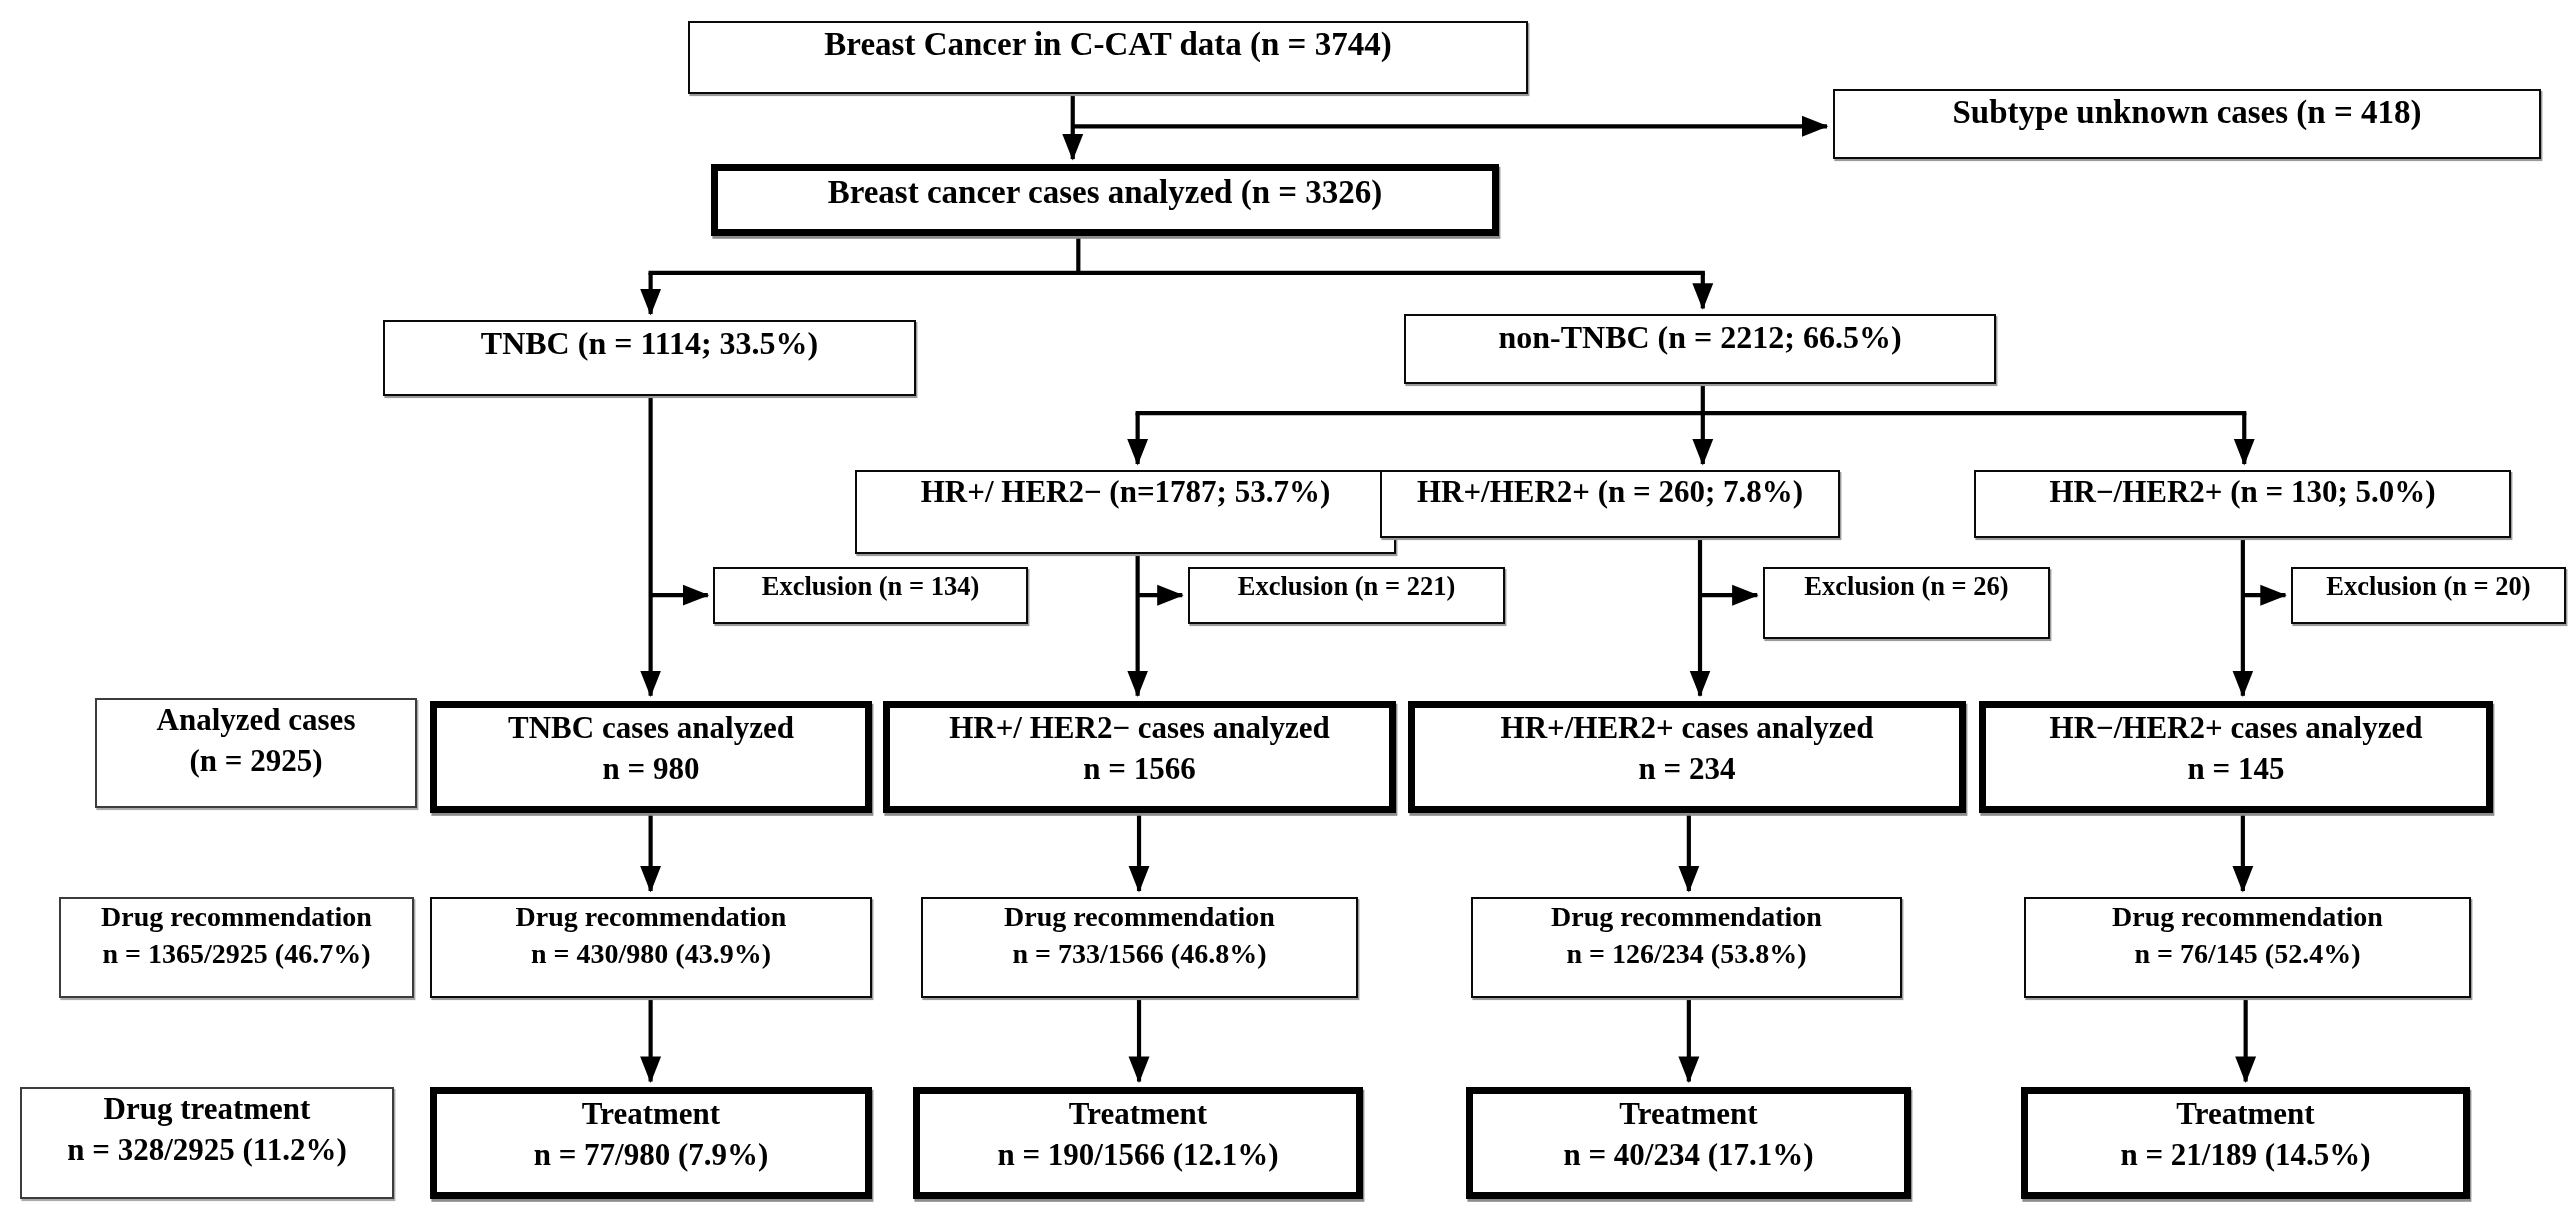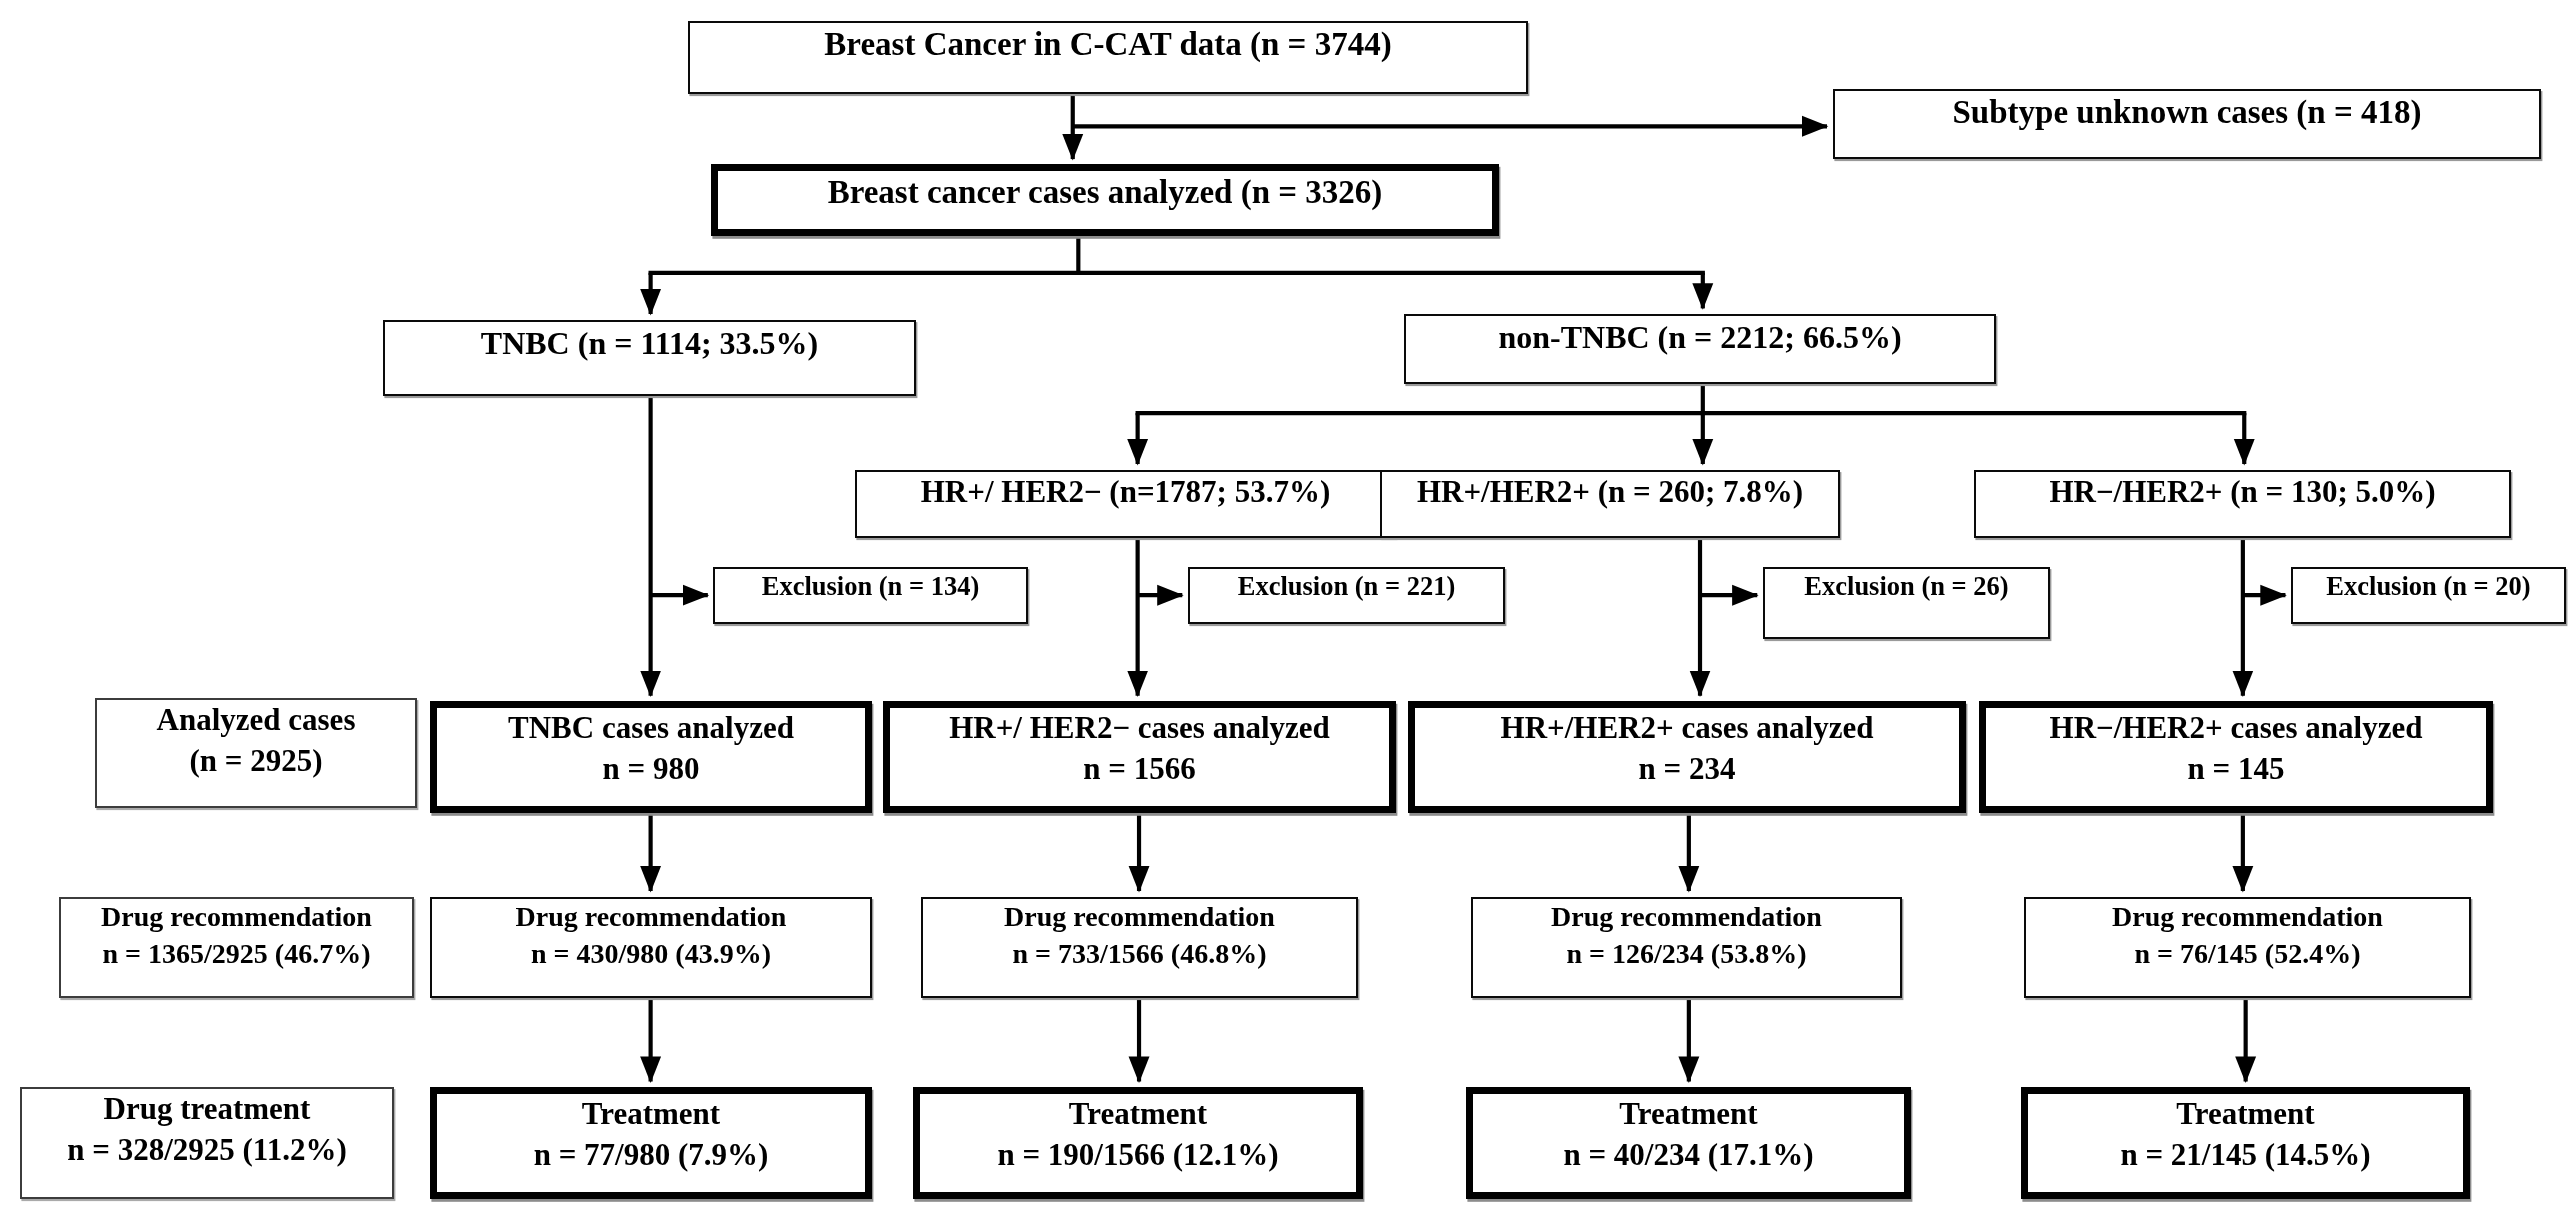--- a/index.html
+++ b/index.html
@@ -99,21 +99,21 @@
     <span>Breast cancer cases analyzed (n = 3326)</span>
   </div>
 
   <div class="box b-thin fz46" style="left:383px;top:320px;width:533px;height:76px">
     <span>TNBC (n = 1114; 33.5%)</span>
   </div>
   <div class="box b-thin fz46" style="left:1404px;top:314px;width:592px;height:70px">
     <span>non-TNBC (n = 2212; 66.5%)</span>
   </div>
 
-  <div class="box b-thin fz44" style="left:855px;top:470px;width:541px;height:68px">
+  <div class="box b-thin fz44" style="left:855px;top:470px;width:541px;height:84px">
     <span>HR+/ HER2− (n=1787; 53.7%)</span>
   </div>
   <div class="box b-thin fz44" style="left:1380px;top:470px;width:460px;height:68px">
     <span>HR+/HER2+ (n = 260; 7.8%)</span>
   </div>
   <div class="box b-thin fz44" style="left:1974px;top:470px;width:537px;height:68px">
     <span>HR−/HER2+ (n = 130; 5.0%)</span>
   </div>
 
   <div class="box b-thin fz38" style="left:713px;top:567px;width:315px;height:57px">
@@ -182,17 +182,17 @@
   <div class="box b-thick fz44" style="left:913px;top:1087px;width:450px;height:112px">
     <span>Treatment</span>
     <span>n = 190/1566 (12.1%)</span>
   </div>
   <div class="box b-thick fz44" style="left:1466px;top:1087px;width:445px;height:112px">
     <span>Treatment</span>
     <span>n = 40/234 (17.1%)</span>
   </div>
   <div class="box b-thick fz44" style="left:2021px;top:1087px;width:449px;height:112px">
     <span>Treatment</span>
-    <span>n = 21/145 (14.5%)</span>
+    <span>n = 21/189 (14.5%)</span>
   </div>
 
 </div>
 
 
 </body></html>

